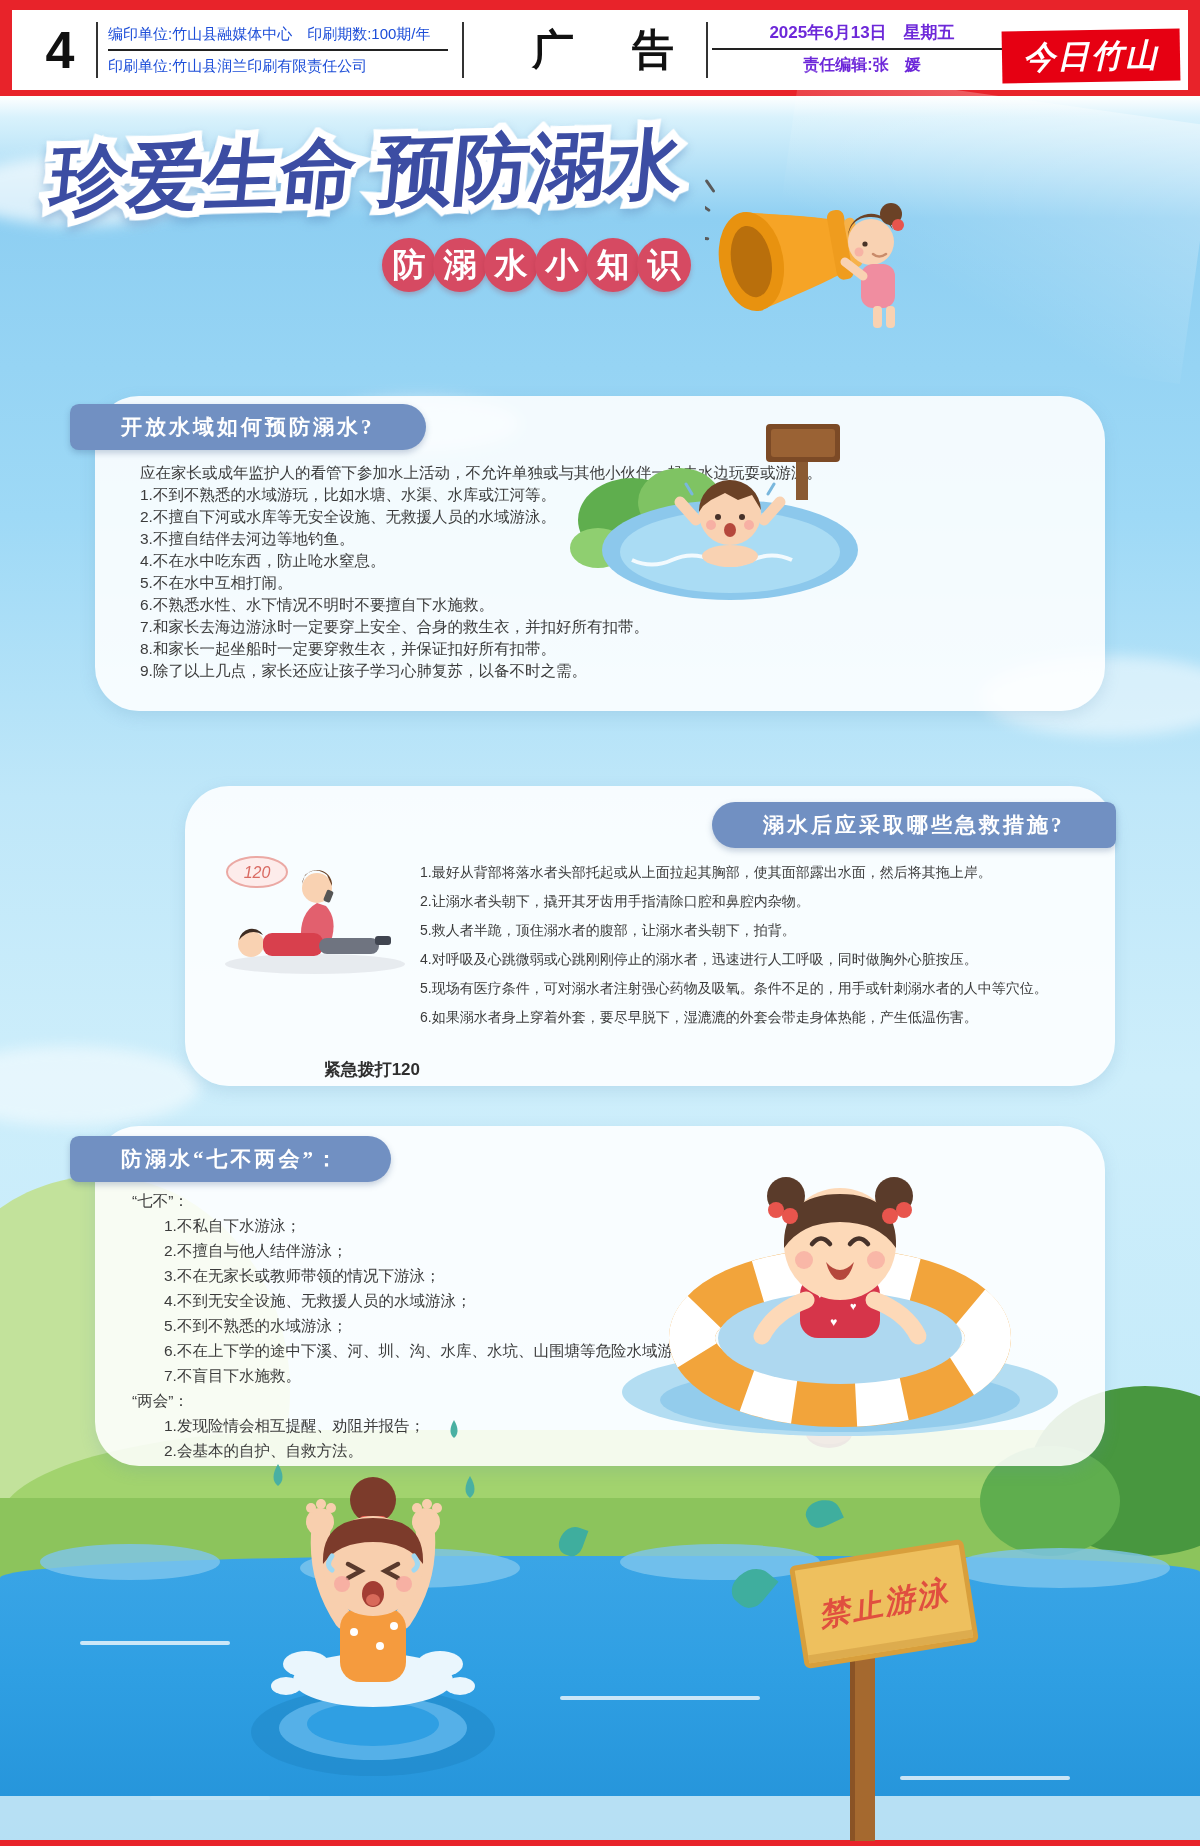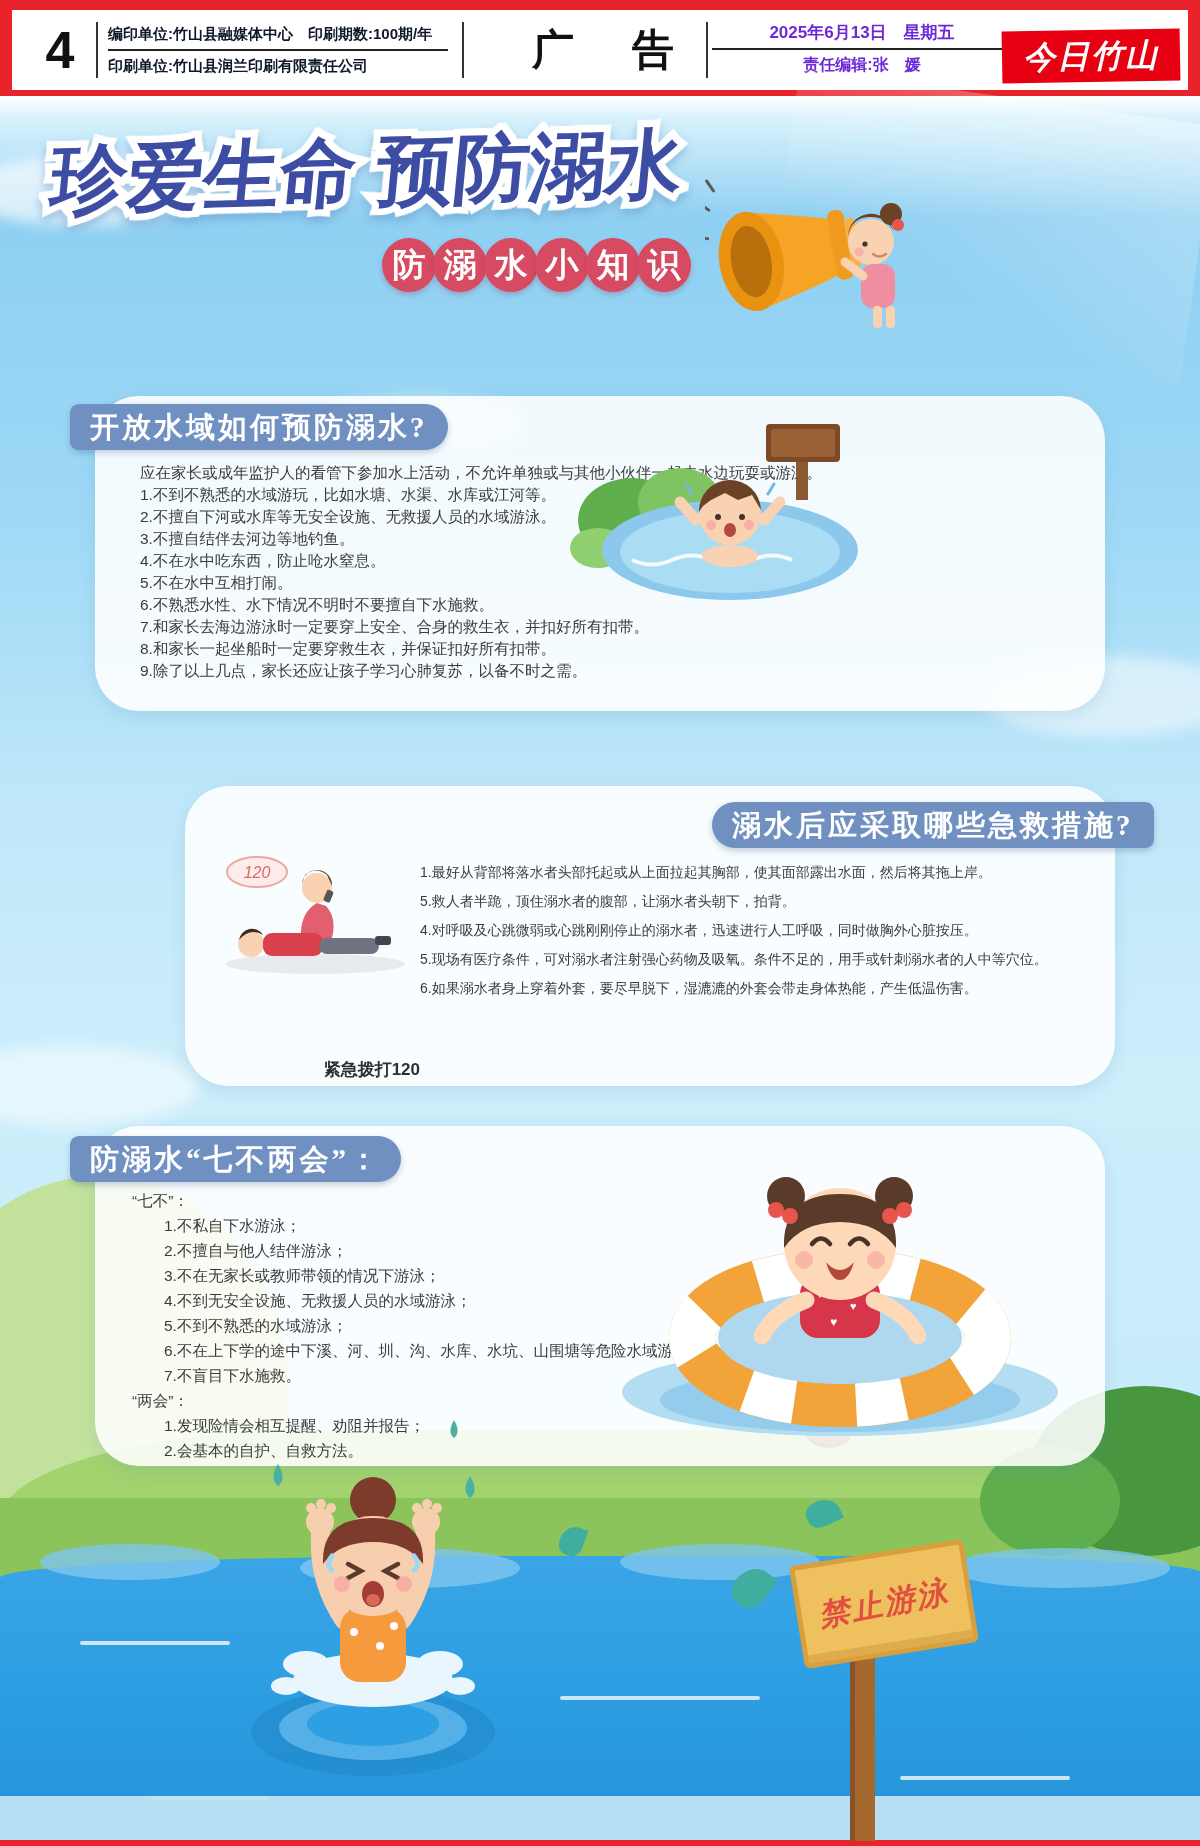--- a/index.html
+++ b/index.html
@@ -4,21 +4,21 @@
 <style>
   html,body{margin:0;padding:0;background:#888;}
   .page{position:relative;width:1200px;height:1846px;margin:0 auto;background:#fff;
         overflow:hidden;font-family:"Liberation Sans",sans-serif;}
   
   .hdr-frame{position:absolute;top:0;left:0;width:1200px;height:96px;background:#e8232a;}
   .hdr-bar{position:absolute;top:10px;left:12px;width:1176px;height:80px;background:#fff;}
   .pageno{position:absolute;left:22px;top:12px;width:52px;text-align:center;
           font-size:52px;font-weight:800;color:#111;line-height:56px;}
   .vdiv{position:absolute;top:12px;width:2px;height:56px;background:#333;}
-  .hdr-info{position:absolute;left:96px;top:10px;width:340px;font-size:15px;font-weight:bold;color:#0f172a;}
+  .hdr-info{position:absolute;left:96px;top:10px;width:340px;font-size:15px;font-weight:normal;color:#1d4ed8;}
   .hdr-info .row{height:28px;line-height:28px;white-space:nowrap;}
   .hdr-info .rule{height:2px;background:#222;margin:1px 0;}
   .hdr-cat{position:absolute;left:462px;top:8px;width:230px;
            font-family:"Liberation Serif",serif;font-size:42px;font-weight:bold;color:#111;
            letter-spacing:58px;text-indent:58px;line-height:64px;white-space:nowrap;}
   .hdr-date{position:absolute;left:700px;top:8px;width:300px;font-weight:bold;color:#6d28d9;}
   .hdr-date .d1{font-size:17px;text-align:center;height:30px;line-height:30px;}
   .hdr-date .rule{height:2px;background:#222;}
   .hdr-date .d2{font-size:16px;text-align:center;height:28px;line-height:30px;}
   .masthead{position:absolute;right:8px;top:20px;width:178px;height:52px;background:#e60012;
@@ -41,22 +41,22 @@
   
   .badges{position:absolute;left:382px;top:142px;display:flex;}
   .badge{width:54px;height:54px;margin-right:-3px;border-radius:50%;background:#d64a62;
          color:#fff;font-size:33px;font-weight:bold;font-family:"Liberation Serif",serif;
          display:flex;align-items:center;justify-content:center;
          box-shadow:0 3px 5px rgba(150,40,60,.25);}
   
   .card{position:absolute;background:rgba(255,255,255,.88);border-radius:44px;
         box-shadow:0 5px 16px rgba(90,140,180,.18);z-index:4;}
   .sec-head{position:absolute;height:46px;line-height:46px;background:#7190c2;color:#fff;
-            font-family:"Liberation Serif",serif;font-weight:bold;font-size:29px;
-            padding:0 20px;letter-spacing:3px;white-space:nowrap;z-index:5;
+            font-family:"Liberation Serif",serif;font-weight:bold;font-size:21px;
+            padding:0 51px;letter-spacing:3px;white-space:nowrap;z-index:5;
             box-shadow:0 3px 6px rgba(40,70,120,.25);}
   .head-right{border-radius:10px 26px 26px 10px;}
   .head-left{border-radius:26px 10px 10px 26px;}
   .body-text{position:absolute;color:#3b3b3b;z-index:5;}
   .body-text p{margin:0;}
   
   .hill-blob{position:absolute;border-radius:50%;}
   .grass1{position:absolute;left:0;top:1334px;width:1200px;height:150px;background:#a2d36e;
           border-radius:320px 140px 0 0 / 90px 46px 0 0;}
   .grass2{position:absolute;left:0;top:1402px;width:1200px;height:120px;background:#8cc45c;
@@ -231,20 +231,21 @@
       <rect x="110" y="42" width="7" height="12" rx="2" fill="#555" transform="rotate(22 113 48)"></rect>
       <circle cx="36" cy="96" r="13" fill="#f9d2b2"></circle>
       <path d="M24 92 a13 13 0 0 1 24 -5 q-13 -8 -24 5 z" fill="#3e2c22"></path>
       <rect x="48" y="85" width="60" height="23" rx="9" fill="#d8404d"></rect>
       <rect x="104" y="90" width="60" height="16" rx="8" fill="#6f7480"></rect>
       <rect x="160" y="88" width="16" height="9" rx="3" fill="#404550"></rect>
     </svg>
     <div class="caption" style="left:210px;top:962px;width:210px;">紧急拨打120</div>
     <div class="body-text" style="left:420px;top:762px;width:690px;font-size:14px;line-height:29px;">
       <p>1.最好从背部将落水者头部托起或从上面拉起其胸部，使其面部露出水面，然后将其拖上岸。</p>
+      <p>2.让溺水者头朝下，撬开其牙齿用手指清除口腔和鼻腔内杂物。</p>
       <p>5.救人者半跪，顶住溺水者的腹部，让溺水者头朝下，拍背。</p>
       <p>4.对呼吸及心跳微弱或心跳刚刚停止的溺水者，迅速进行人工呼吸，同时做胸外心脏按压。</p>
       <p>5.现场有医疗条件，可对溺水者注射强心药物及吸氧。条件不足的，用手或针刺溺水者的人中等穴位。</p>
       <p>6.如果溺水者身上穿着外套，要尽早脱下，湿漉漉的外套会带走身体热能，产生低温伤害。</p>
     </div>
 
     <div class="card" style="left:95px;top:1030px;width:1010px;height:340px;"></div>
     <div class="sec-head head-right" style="left:70px;top:1040px;">防溺水“七不两会”：</div>
     <div class="body-text" style="left:132px;top:1092px;width:560px;font-size:15.5px;line-height:25px;">
       <p>“七不”：</p>

